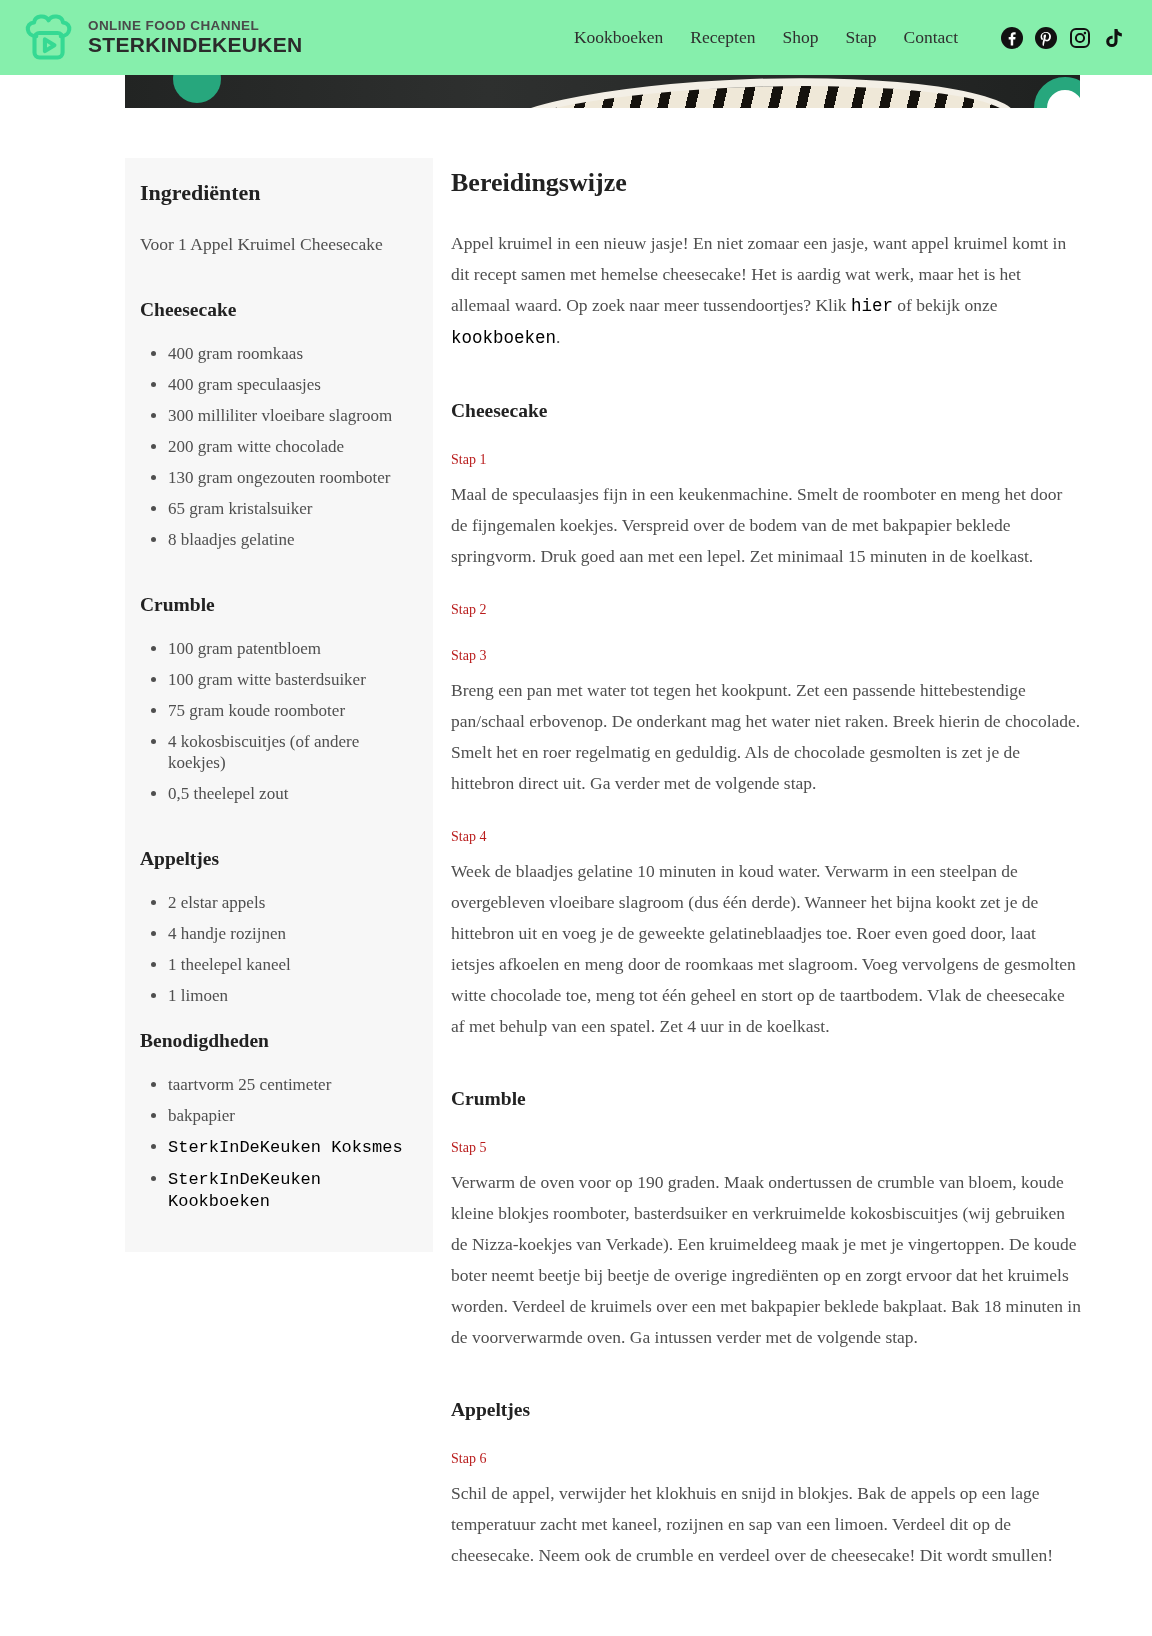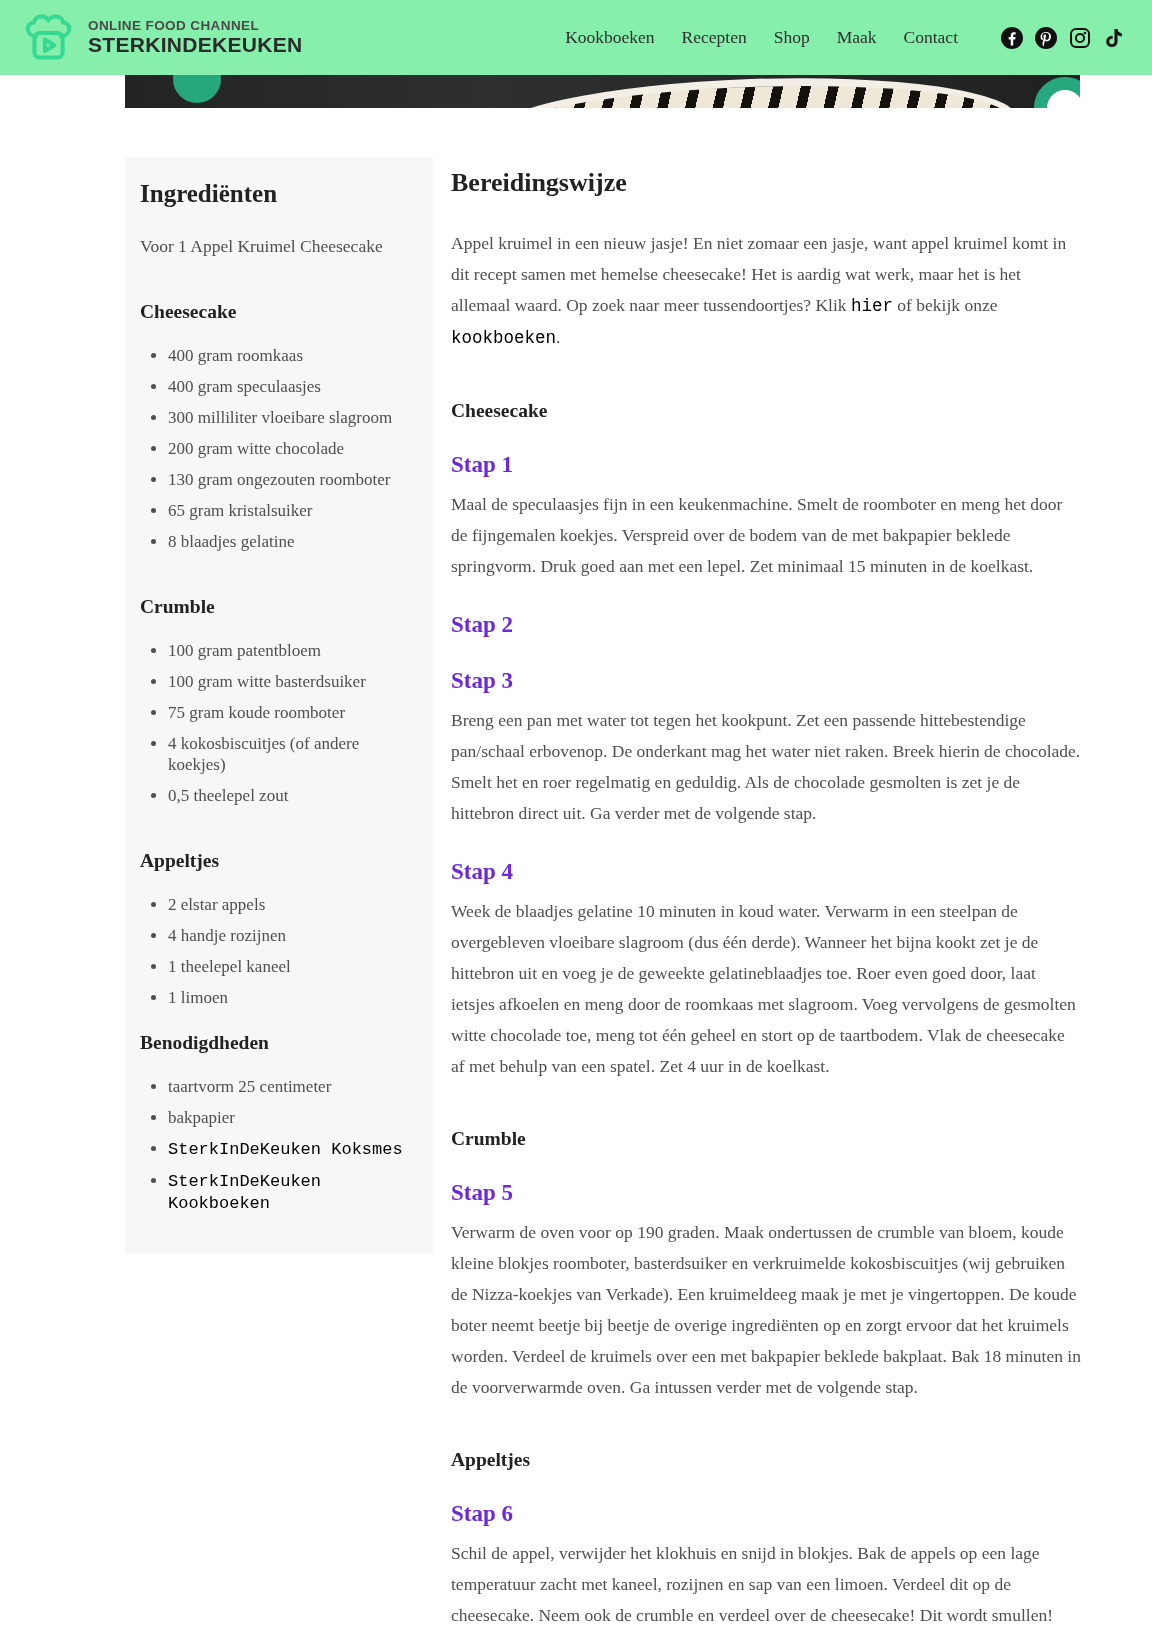--- a/index.html
+++ b/index.html
@@ -59,33 +59,33 @@
   }
 
   
   .content { display: flex; align-items: flex-start; padding: 50px 0 0 125px; }
 
   .sidebar {
     width: 308px;
     background: #f7f7f7;
     padding: 12px 14px 30px 15px;
   }
-  .sidebar h2 { font-size: 25px; color: #222; margin: 10px 0 0; font-weight: bold; }
+  .sidebar h2 { font-size: 22px; color: #222; margin: 10px 0 0; font-weight: bold; }
   .sidebar .subtitle { margin: 28px 0 0; font-size: 17.5px; color: #4f4f4f; }
   .ing-heading { font-size: 19.5px; font-weight: bold; color: #222; margin: 44px 0 0; }
   .ing-heading.tight { margin-top: 24px; }
   .sidebar ul { margin: 22px 0 0; padding-left: 28px; list-style: disc; }
   .sidebar li { margin-bottom: 10px; font-size: 17px; line-height: 21px; color: #4f4f4f; }
   a.green-link { color: #000000; text-decoration: none; font-family: Liberation Mono, monospace; }
 
   .main { width: 630px; margin-left: 18px; }
   .main h2 { font-size: 26px; color: #222; margin: 10px 0 0; font-weight: bold; }
   .intro { margin: 30px 0 0; font-size: 17.5px; line-height: 31px; color: #4f4f4f; }
   .section-heading { font-size: 19.5px; font-weight: bold; color: #222; margin: 46px 0 0; }
-  .step-label { margin: 30px 0 0; font-size: 23px; font-weight: bold; color: #6d28d9; }
+  .step-label { margin: 30px 0 0; font-size: 14px; font-weight: normal; color: #b91c1c; }
   .step-text { margin: 11px 0 0; font-size: 17.5px; line-height: 31px; color: #4f4f4f; }
 </style>
 </head>
 <body>
 
 <div class="page">
 
   <div class="header">
     <div class="logo">
       <span>
@@ -100,21 +100,21 @@
       <span class="logo-text">
         <span class="brand-tagline">ONLINE FOOD CHANNEL</span>
         <span class="brand-name">STERKINDEKEUKEN</span>
       </span>
     </div>
 
     <nav class="nav">
       <a href="#">Kookboeken</a>
       <a href="#">Recepten</a>
       <a href="#">Shop</a>
-      <a href="#">Maak</a>
+      <a href="#">Stap</a>
       <a href="#">Contact</a>
     </nav>
 
     <div class="social">
       <a href="#">
         <svg viewBox="0 0 24 24">
           <circle cx="12" cy="12" r="11" fill="#111"></circle>
           <path d="M13.2 19.5v-6.1h2.05l.3-2.35h-2.35V9.55c0-.68.19-1.15 1.17-1.15h1.25V6.3c-.22-.03-.96-.09-1.83-.09-1.81 0-3.05 1.1-3.05 3.13v1.71H8.7v2.35h2.04v6.1z" fill="#fff"></path>
         </svg>
       </a>

